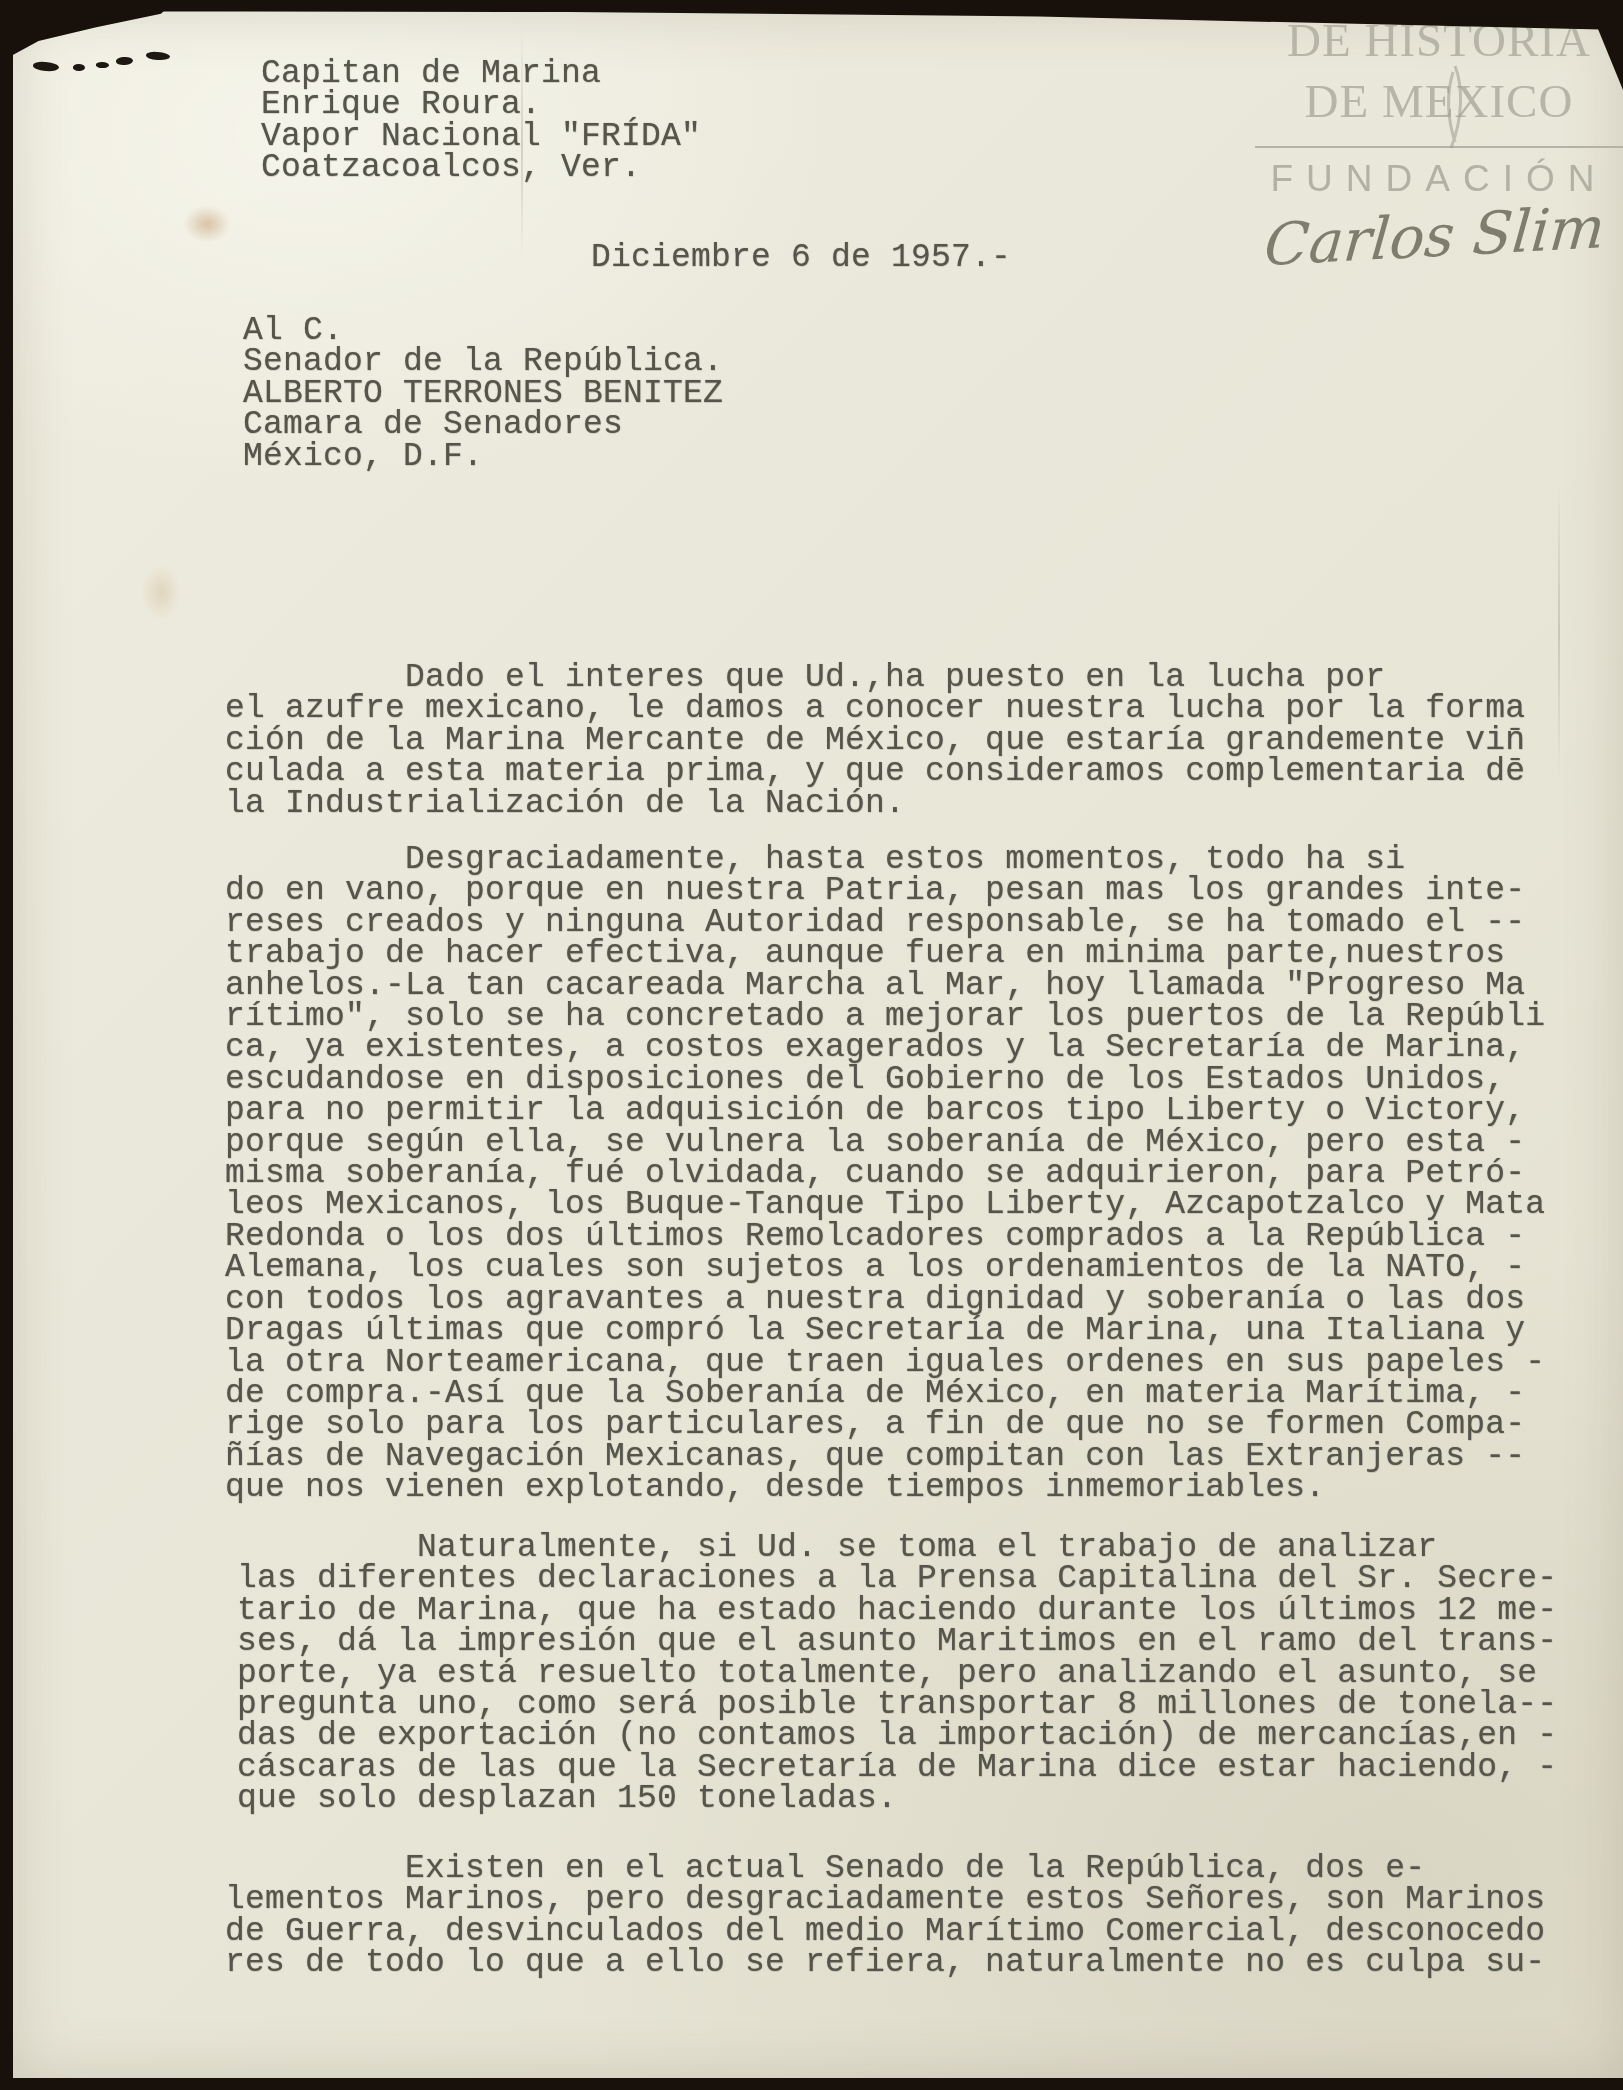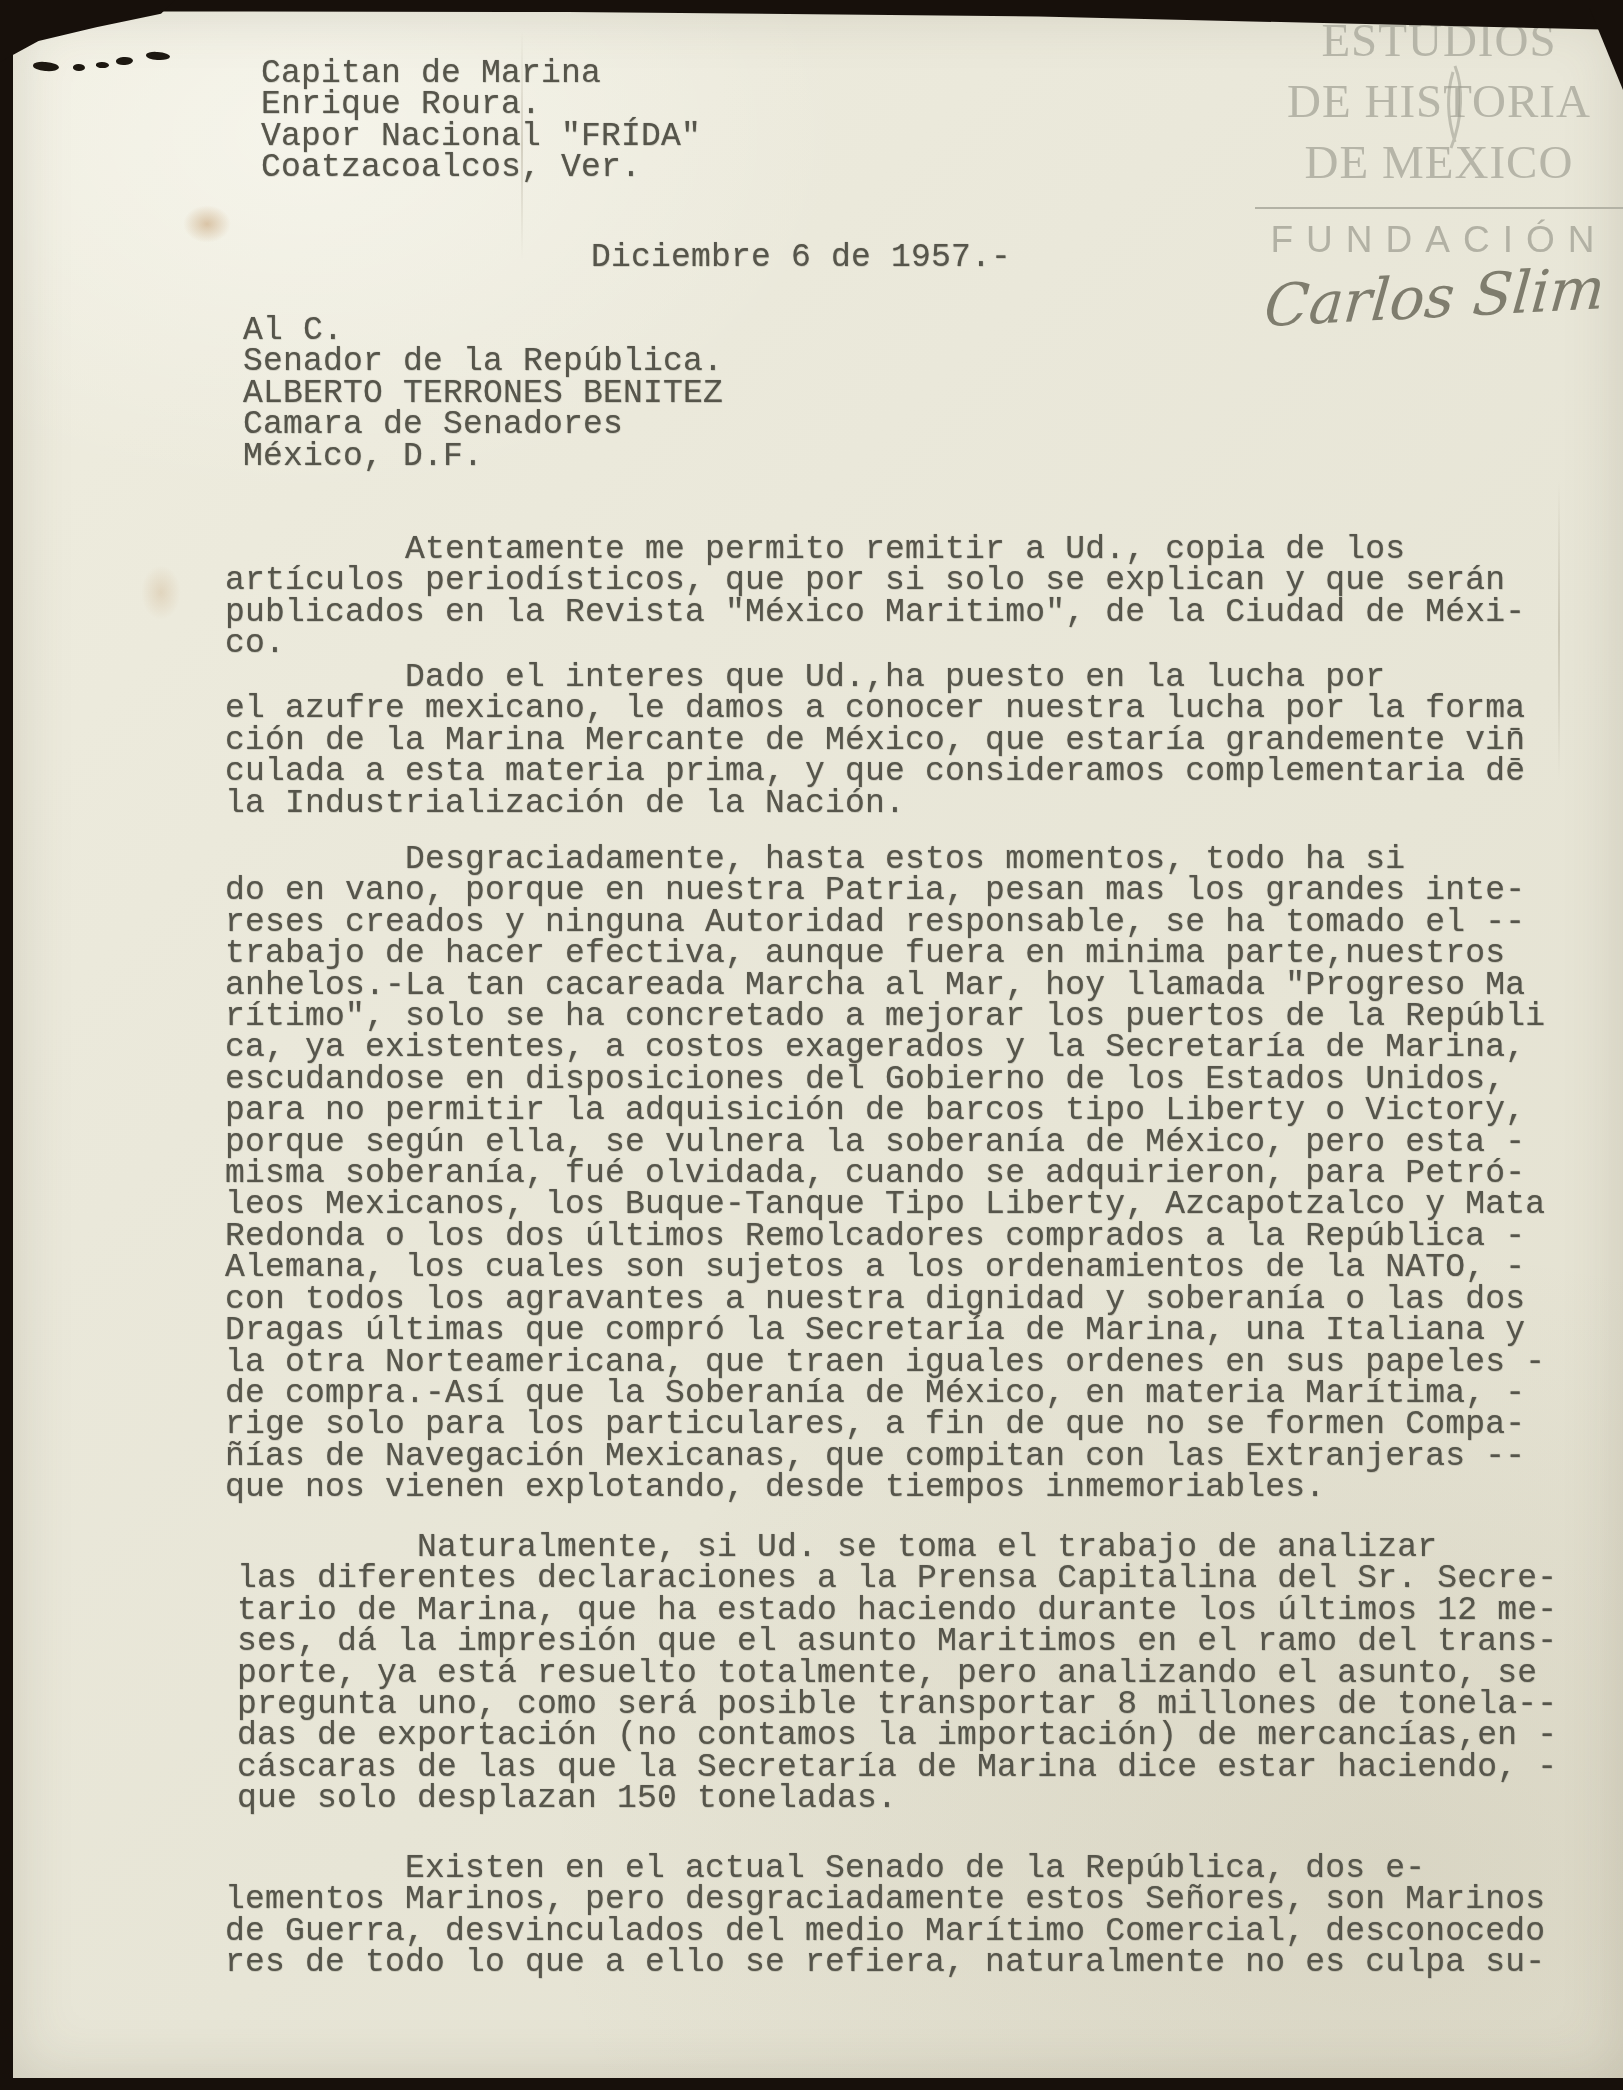--- a/index.html
+++ b/index.html
@@ -62,21 +62,20 @@
     margin-top:12px;margin-left:-8px;
   }
   .scribble{position:absolute;right:150px;top:52px;}
 </style>
 </head>
 <body>
 
 <div class="paper">
 
   <div class="stamp">
-    <div class="stamp-line">ESTUDIOS</div>
     <div class="stamp-line">DE HISTORIA</div>
     <div class="stamp-line">DE MEXICO</div>
     <div class="stamp-rule"></div>
     <div class="stamp-fund">FUNDACIÓN</div>
     <div class="stamp-sig">Carlos Slim</div>
     <svg class="scribble" width="40" height="90" viewBox="0 0 40 90">
       <path d="M22 4 C30 24, 30 56, 18 86 M20 10 C14 30, 14 55, 22 80" fill="none" stroke="#9b9a8e" stroke-width="3" opacity="0.55"></path>
     </svg>
   </div>
 
@@ -86,24 +85,20 @@
 Coatzacoalcos, Ver.</div>
 
   <div class="typed" style="left:578px;top:232px;">Diciembre 6 de 1957.-</div>
 
   <div class="typed" style="left:230px;top:305px;">Al C.
 Senador de la República.
 ALBERTO TERRONES BENITEZ
 Camara de Senadores
 México, D.F.</div>
 
-  <div class="typed" style="left:212px;top:524px;">         Atentamente me permito remitir a Ud., copia de los
-artículos periodísticos, que por si solo se explican y que serán
-publicados en la Revista "México Maritimo", de la Ciudad de Méxi-
-co.</div>
 
   <div class="typed" style="left:212px;top:652px;">         Dado el interes que Ud.,ha puesto en la lucha por
 el azufre mexicano, le damos a conocer nuestra lucha por la forma
 ción de la Marina Mercante de México, que estaría grandemente vin̄
 culada a esta materia prima, y que consideramos complementaria dē
 la Industrialización de la Nación.</div>
 
   <div class="typed" style="left:212px;top:834px;">         Desgraciadamente, hasta estos momentos, todo ha si
 do en vano, porque en nuestra Patria, pesan mas los grandes inte-
 reses creados y ninguna Autoridad responsable, se ha tomado el --

